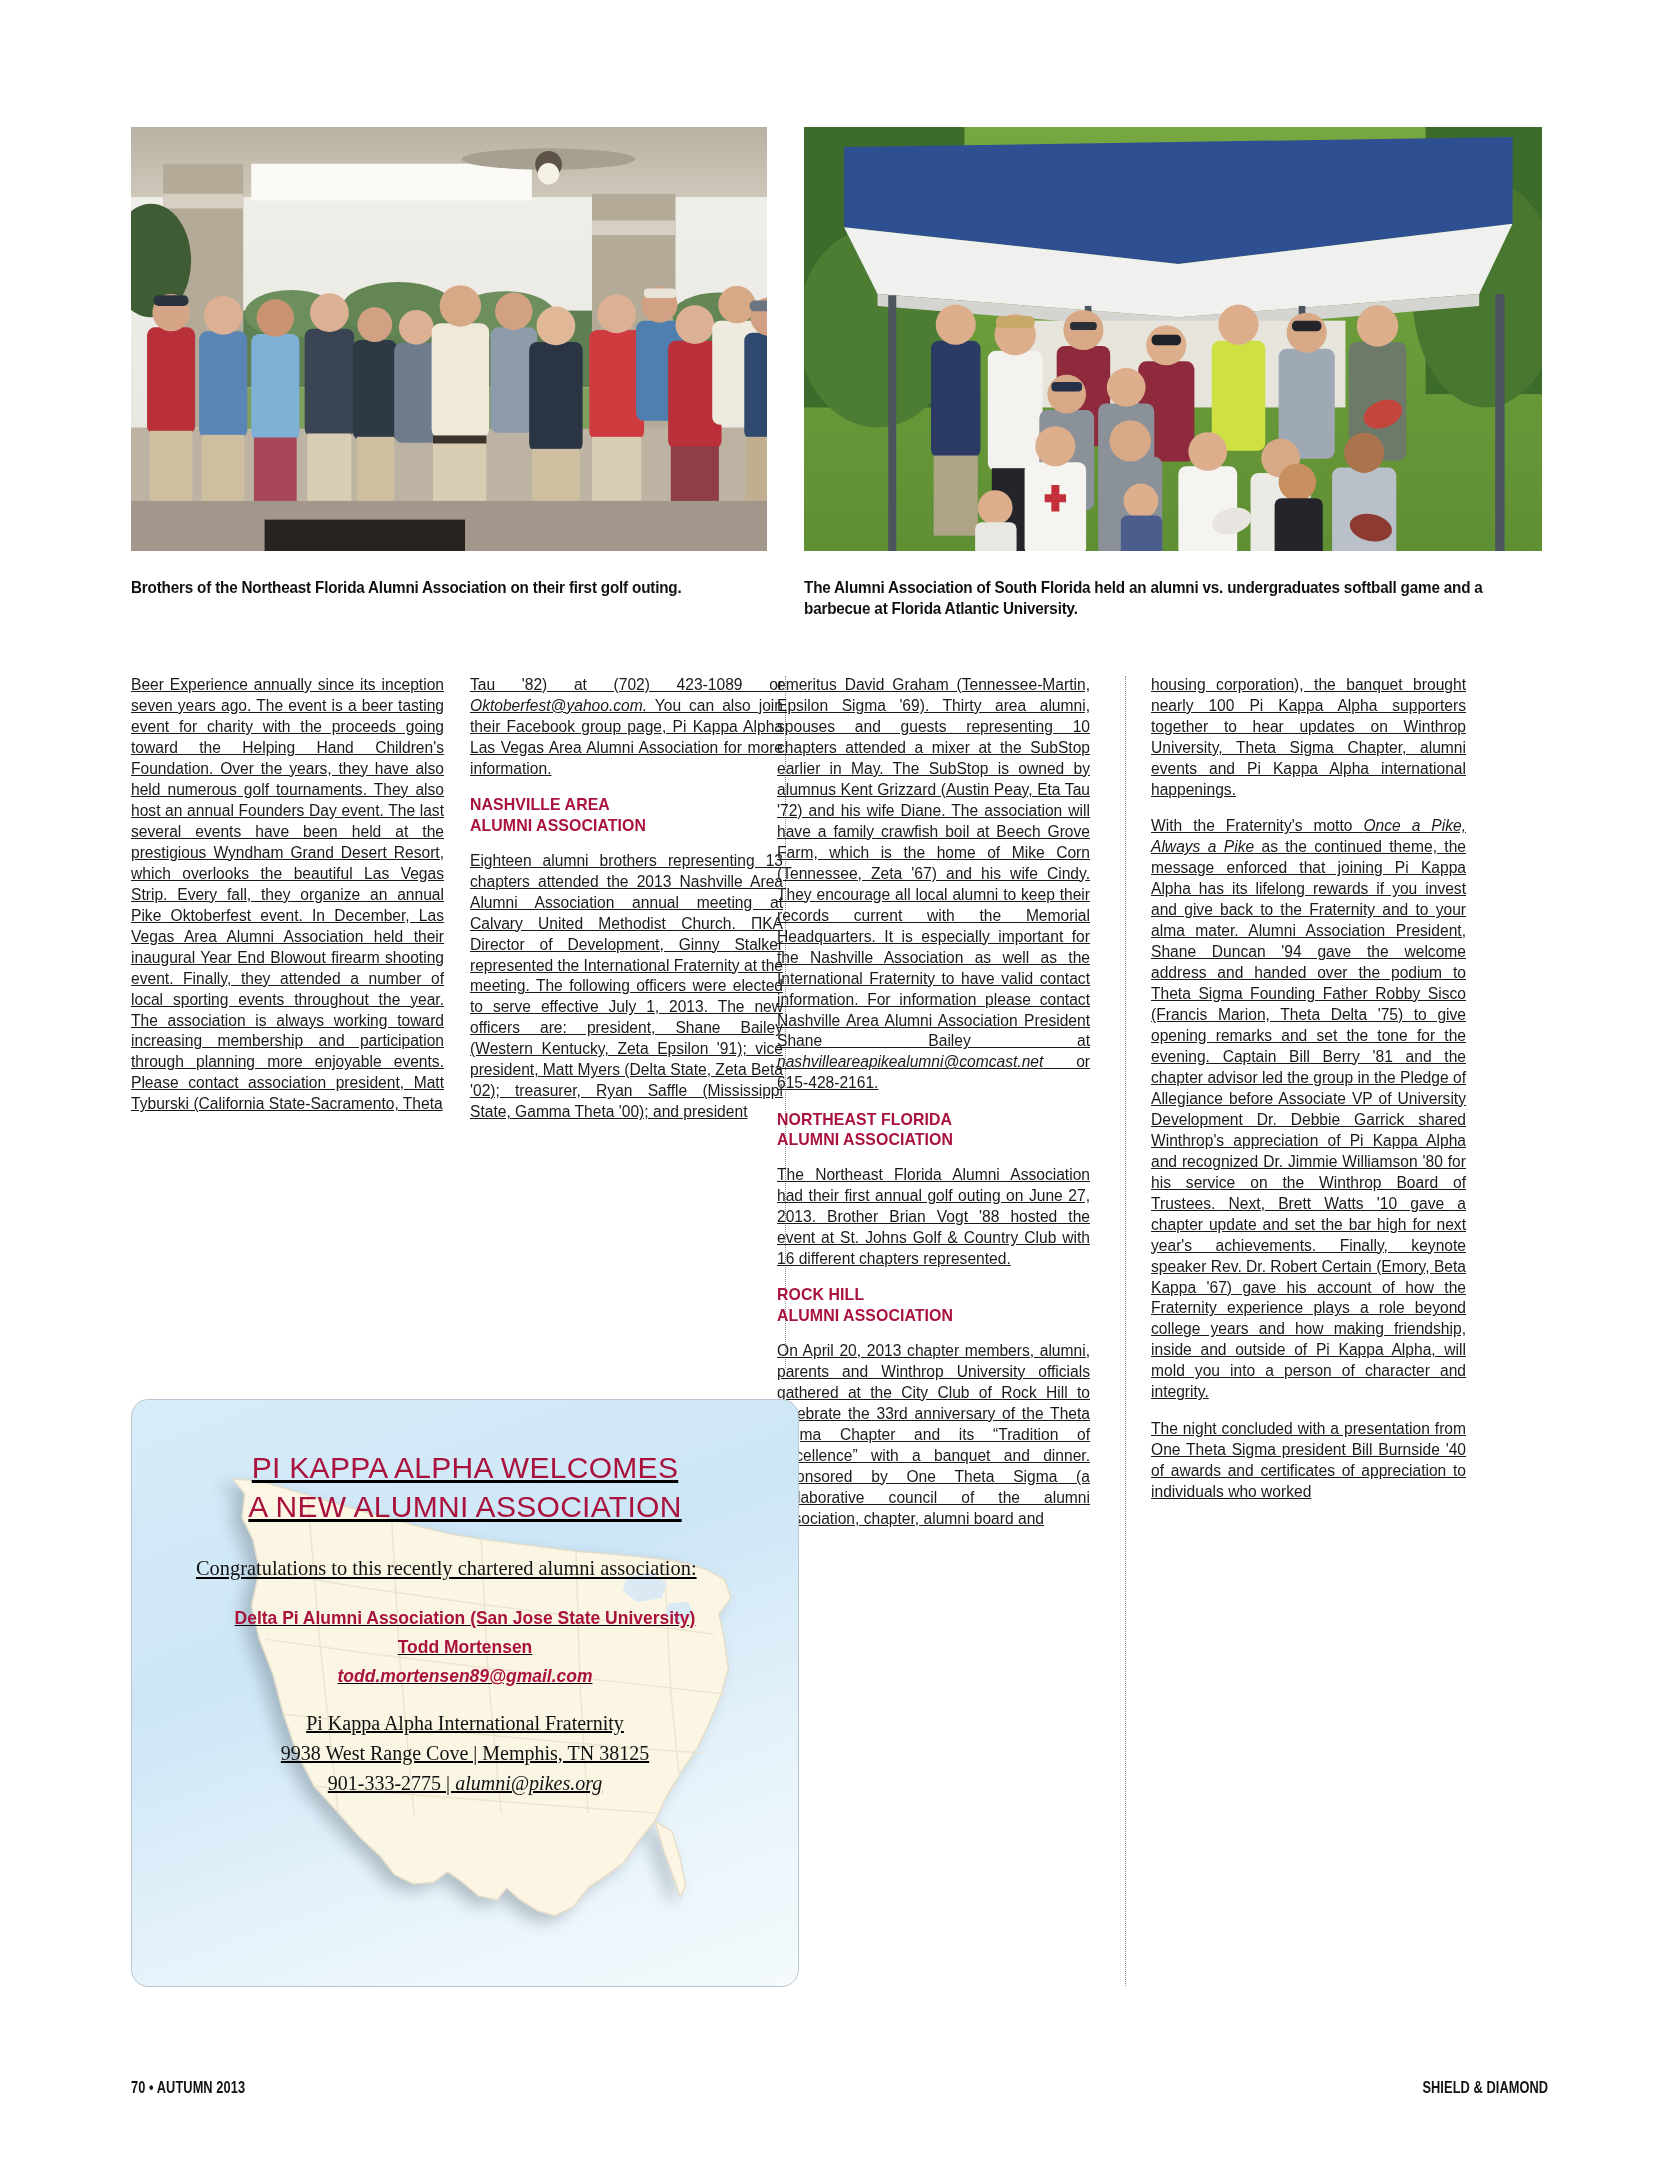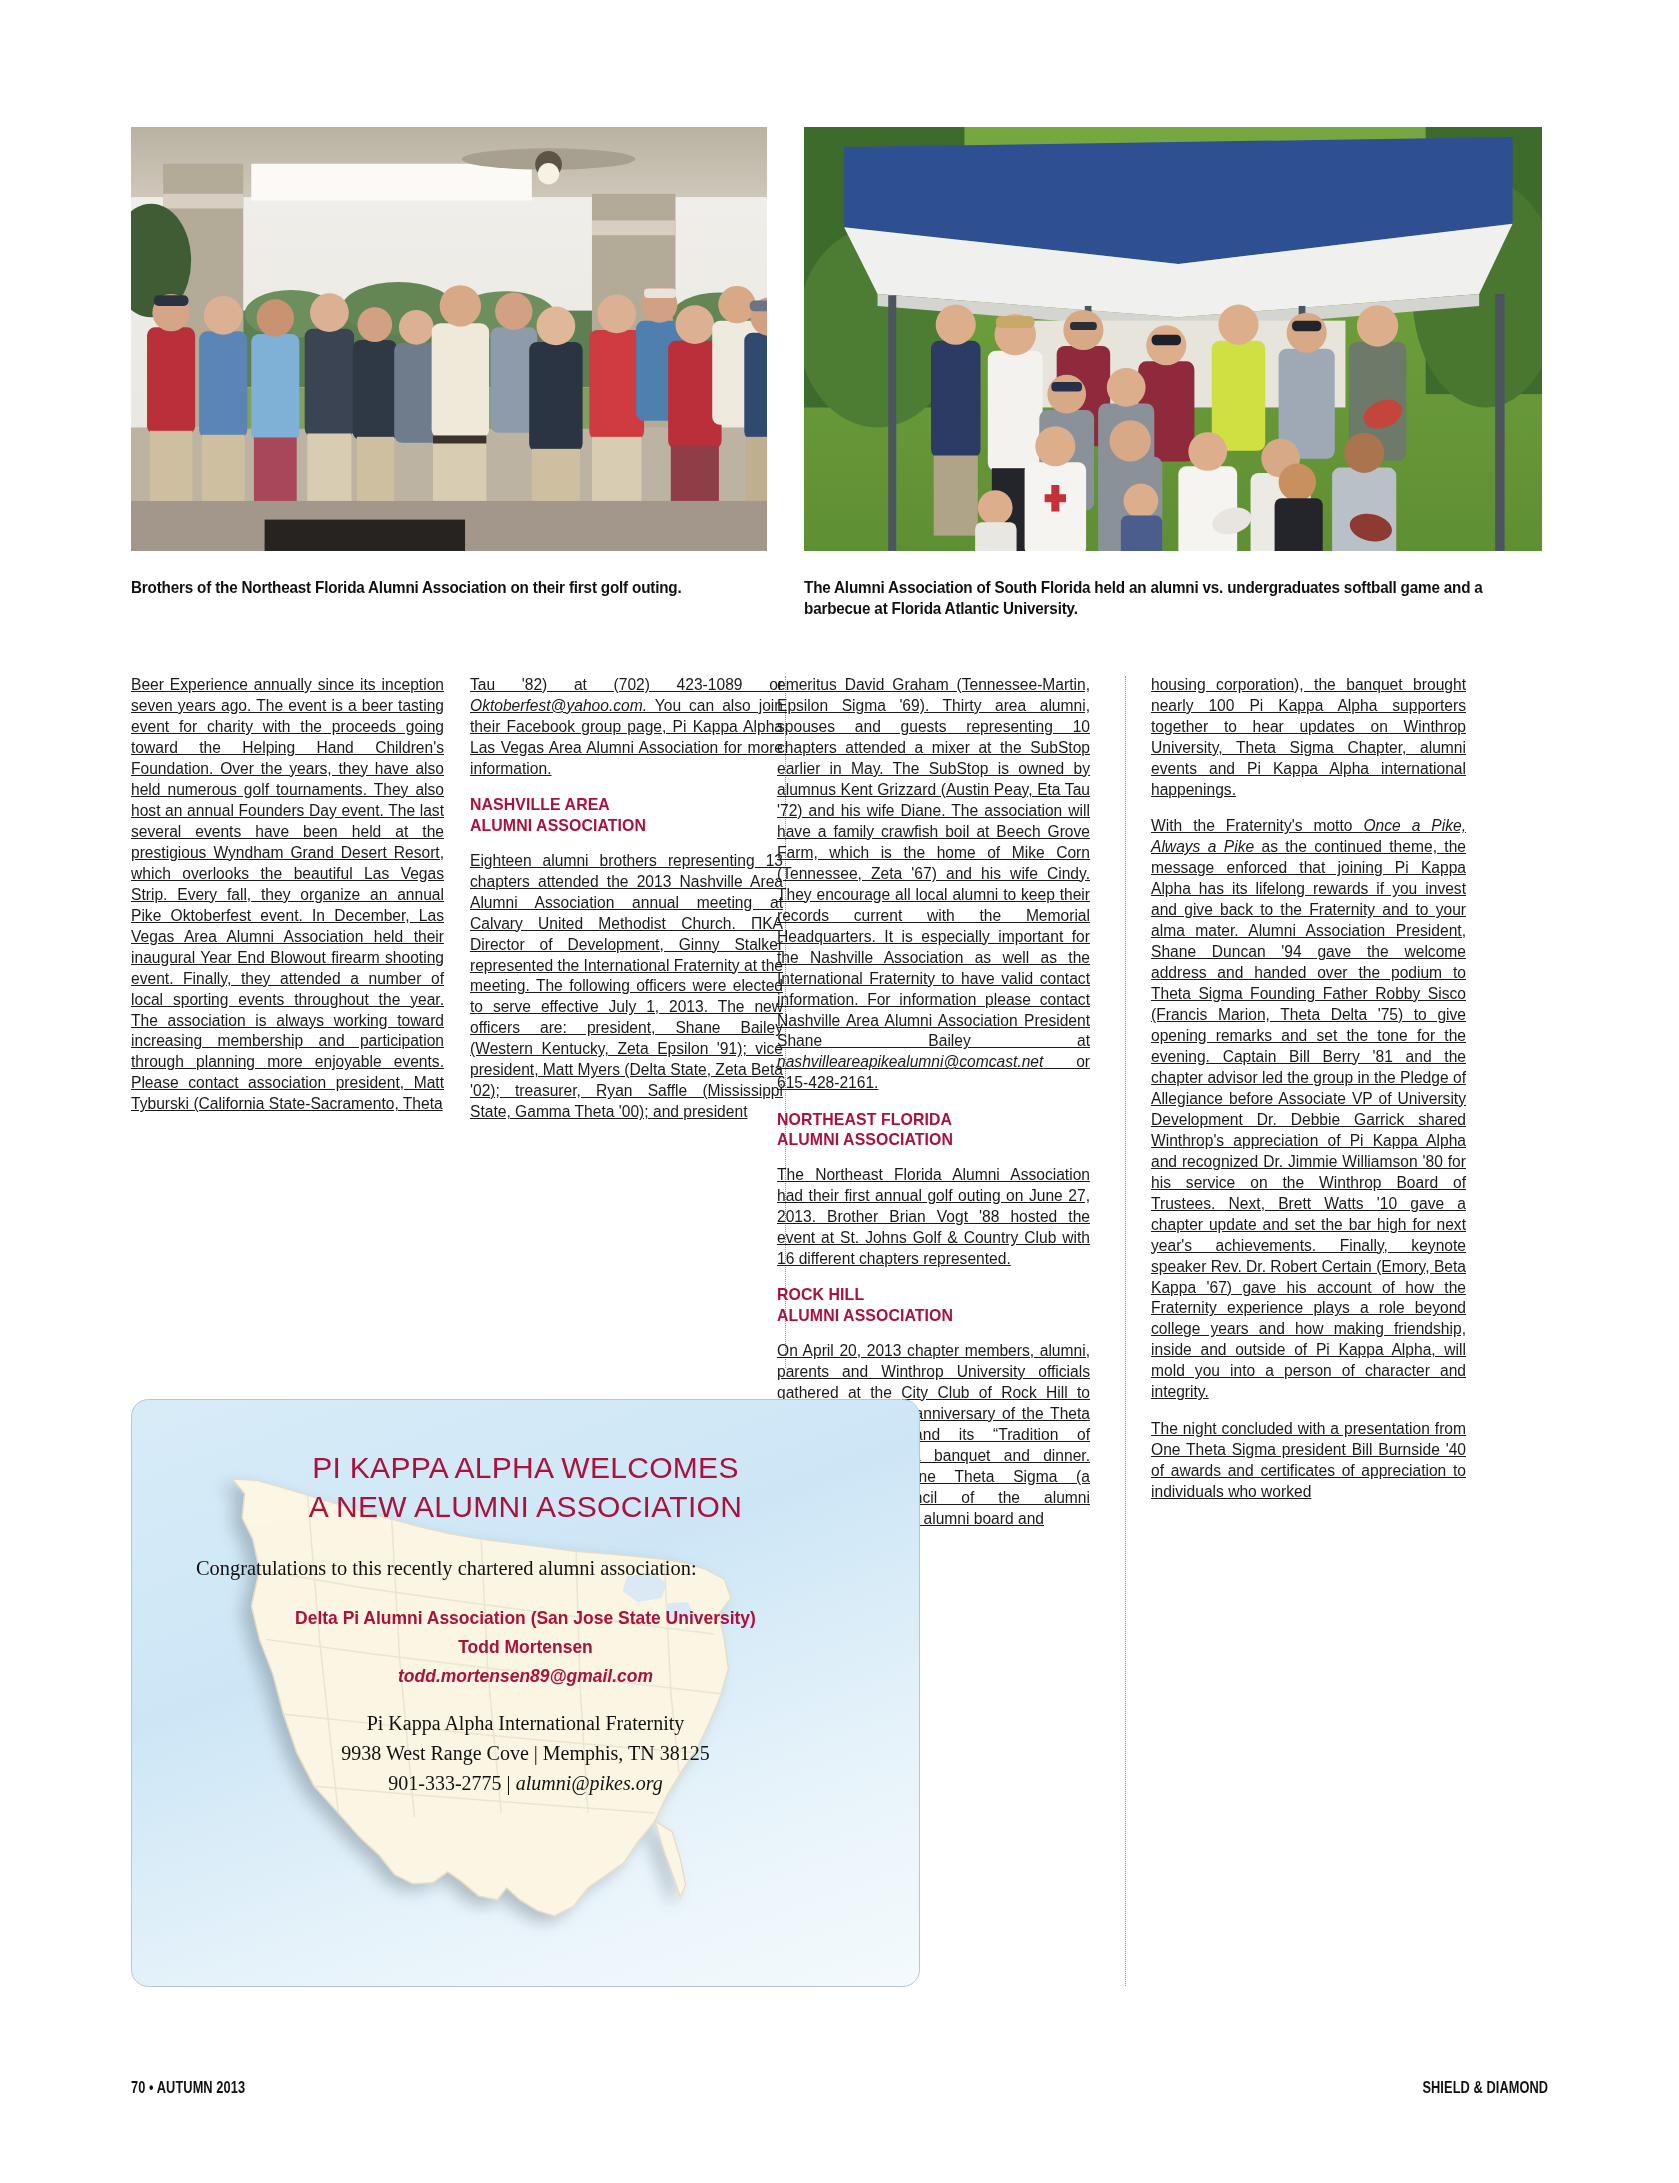--- a/index.html
+++ b/index.html
@@ -86,27 +86,28 @@
     border-left: 1.3px dotted #8a8a8a;
   }
   #vrule1 { left: 785px; top: 676px; height: 692px; }
   #vrule3 { left: 1125px; top: 676px; height: 1310px; }
 
   
   #promo {
     position: absolute;
     left: 131px;
     top: 1399px;
-    width: 789px;
+    width: 668px;
     height: 588px;
     border: 1.3px solid #b9c6d2;
     border-radius: 17.4px;
     background: linear-gradient(160deg, #d8ecf8 0%, #cde6f6 38%, #e7f3fa 72%, #f4fafd 100%);
     overflow: hidden;
     box-sizing: border-box;
+    text-decoration: underline;
   }
   #promo .map {
     position: absolute;
     left: 27px;
     top: 39px;
     width: 615px;
     height: 521px;
     opacity: 0.96;
   }
   #promo .map svg { width: 100%; height: 100%; display:block; }

